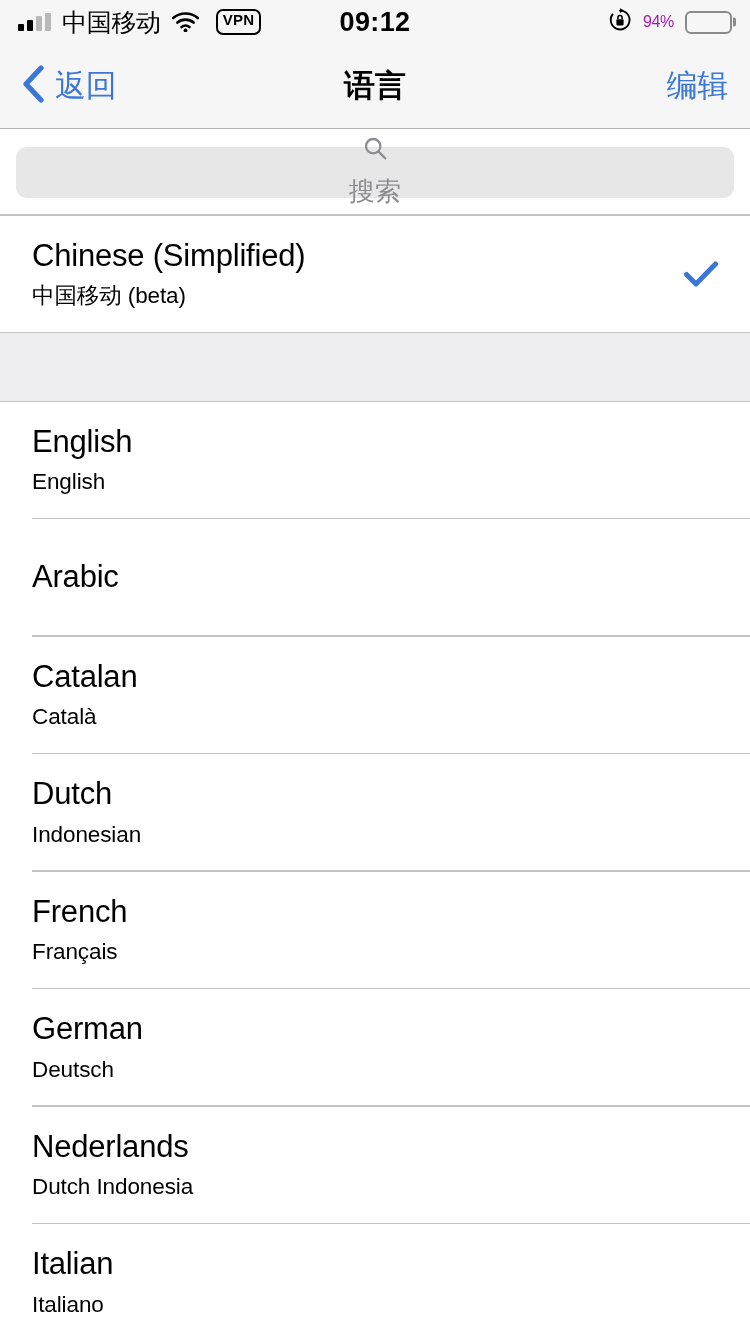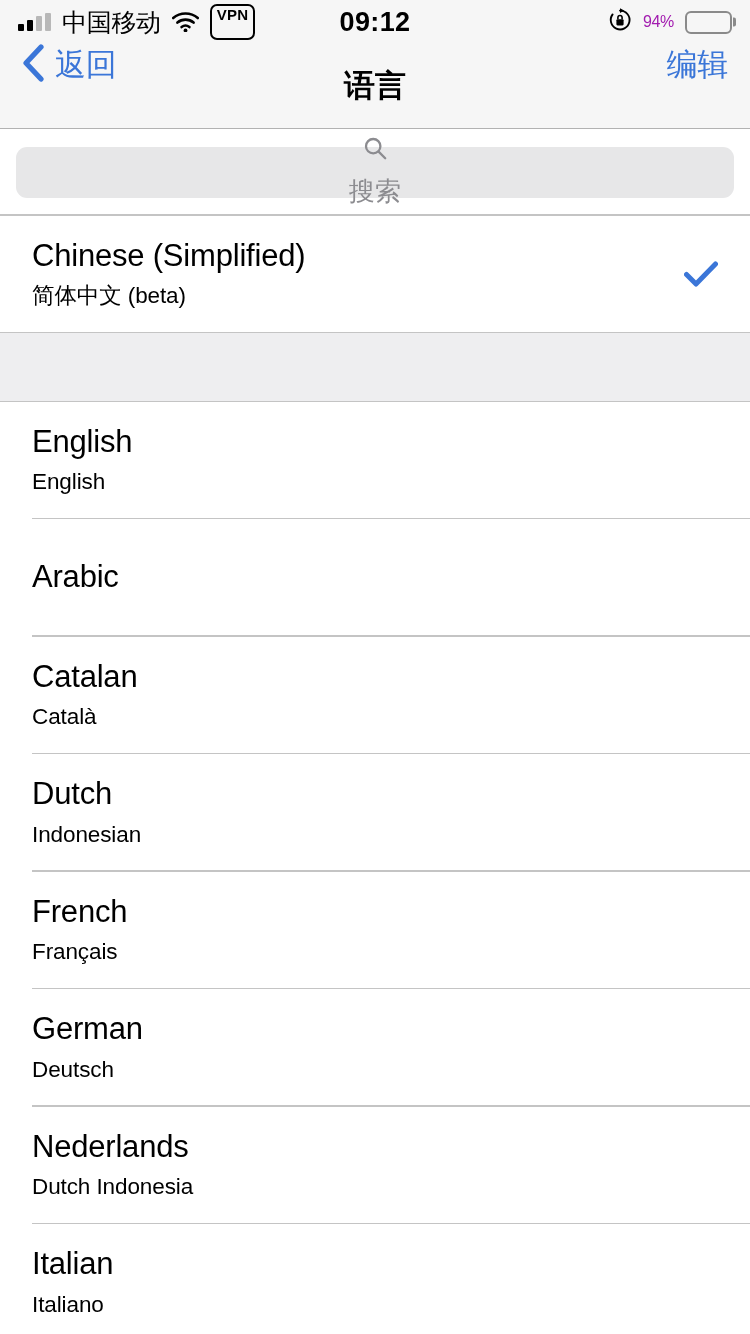--- a/index.html
+++ b/index.html
@@ -24,22 +24,23 @@
   .signal-bars i{ display:block; width:6px; border-radius:1px; background:#000; }
   .signal-bars i:nth-child(1){ height:7px; }
   .signal-bars i:nth-child(2){ height:11px; }
   .signal-bars i:nth-child(3){ height:15px; background:#b8b8b8; }
   .signal-bars i:nth-child(4){ height:18px; background:#b8b8b8; }
   .carrier{ font-size:25px; color:#000; letter-spacing:-0.3px; }
   .wifi-icon{ width:27px; height:20px; position:relative; }
   .vpn-badge{
     border:2.4px solid #000; border-radius:7px;
     font-size:15px; font-weight:bold; color:#000;
-    padding:1px 5px 16px; line-height:1.05;
+    padding:1px 5px 6px; line-height:1.05;
     letter-spacing:0.2px;
+    margin-left:6px;
   }
   .status-time{
     position:absolute; left:0; right:0; top:0; bottom:0;
     display:flex; align-items:center; justify-content:center;
     font-size:27px; font-weight:bold; color:#000; letter-spacing:0.4px;
   }
   .status-right{
     margin-left:auto; display:flex; align-items:center; gap:11px;
     position:relative; z-index:2;
   }
@@ -54,21 +55,21 @@
     transform:translateY(-50%);
     width:3.5px; height:9px; background:#8a8a8a;
     border-radius:0 2px 2px 0;
   }
 
   
   .nav-bar{
     height:85px; width:750px;
     background:#f6f6f6;
     border-bottom:1.5px solid #b2b2b2;
-    display:flex; align-items:flex-start;
+    display:flex; align-items:center;
     position:relative; padding:0 22px;
   }
   .nav-back{ display:flex; align-items:center; gap:11px; cursor:pointer; }
   .nav-back-label{ font-size:31px; color:#3b76d8; letter-spacing:-0.2px; }
   .nav-title{
     position:absolute; left:0; right:0; top:0; bottom:0;
     display:flex; align-items:center; justify-content:center;
     font-size:31px; font-weight:bold; color:#000;
   }
   .nav-edit{
@@ -175,21 +176,21 @@
     </span>
     <span class="search-placeholder">搜索</span>
   </div>
 </div>
 
 <div class="list-top-sep"></div>
 <div>
   <div class="row">
     <div class="row-text">
       <div class="row-title">Chinese (Simplified)</div>
-      <div class="row-sub">简体中文 (beta)</div>
+      <div class="row-sub">中国移动 (beta)</div>
     </div>
     <div class="check">
       <svg width="34" height="26" viewBox="0 0 34 26">
         <path d="M2.5 13.5 L12 23 L31.5 3" stroke="#3b76d8" stroke-width="5" fill="none" stroke-linecap="round" stroke-linejoin="round"></path>
       </svg>
     </div>
   </div>
 </div>
 
 <div class="section-gap"></div>

